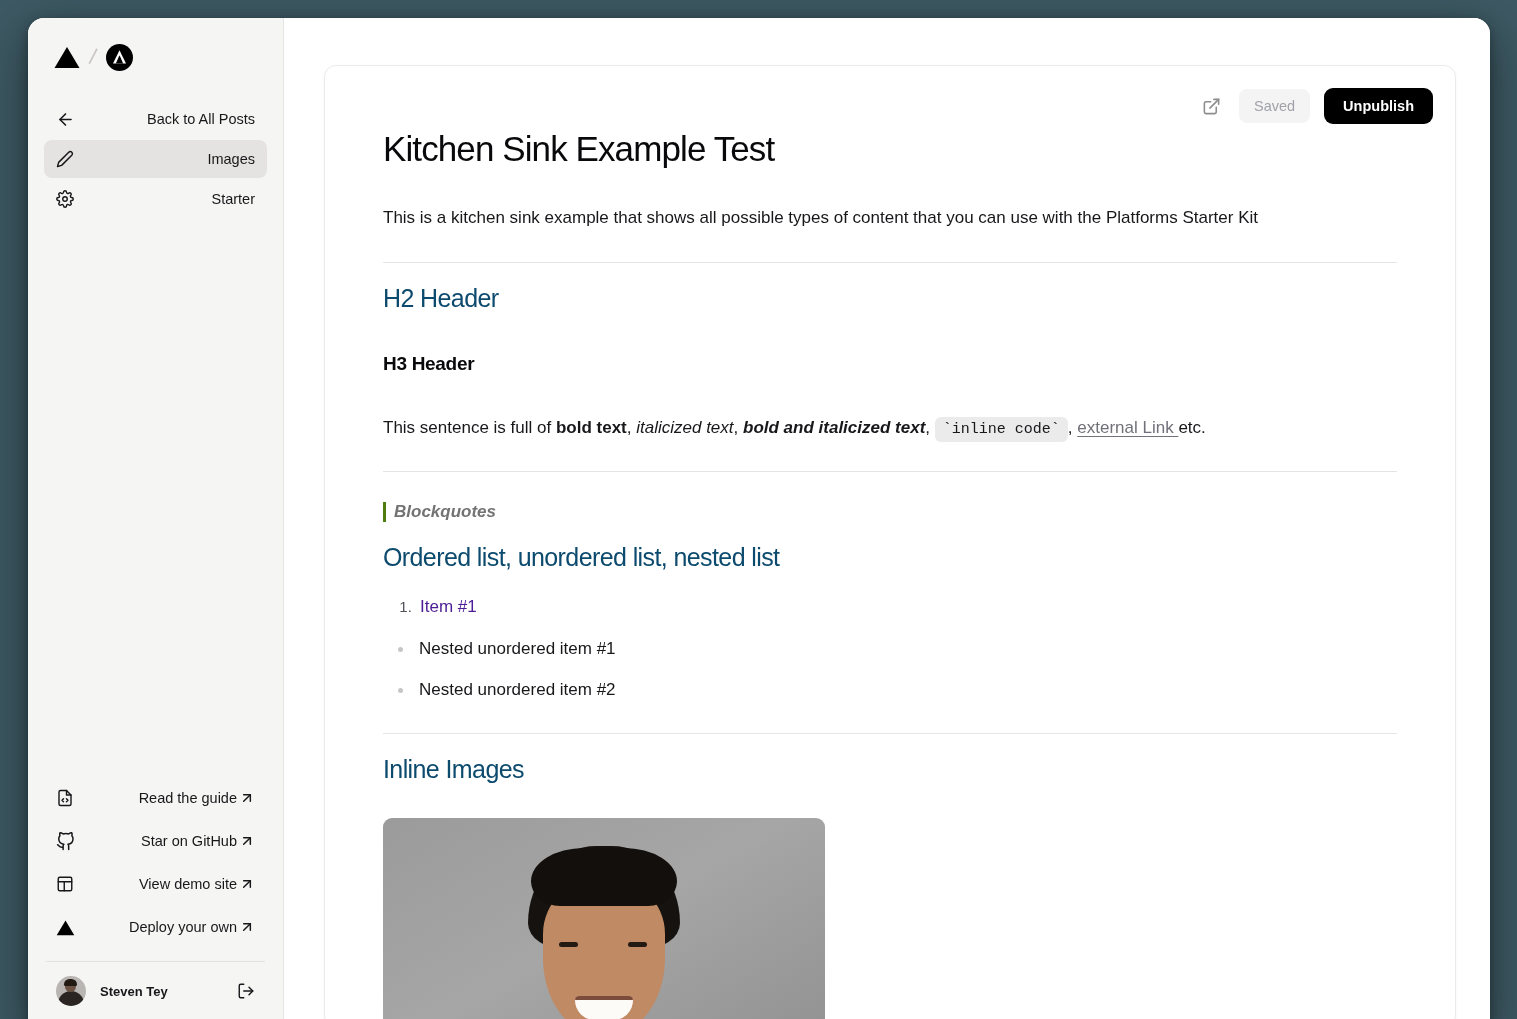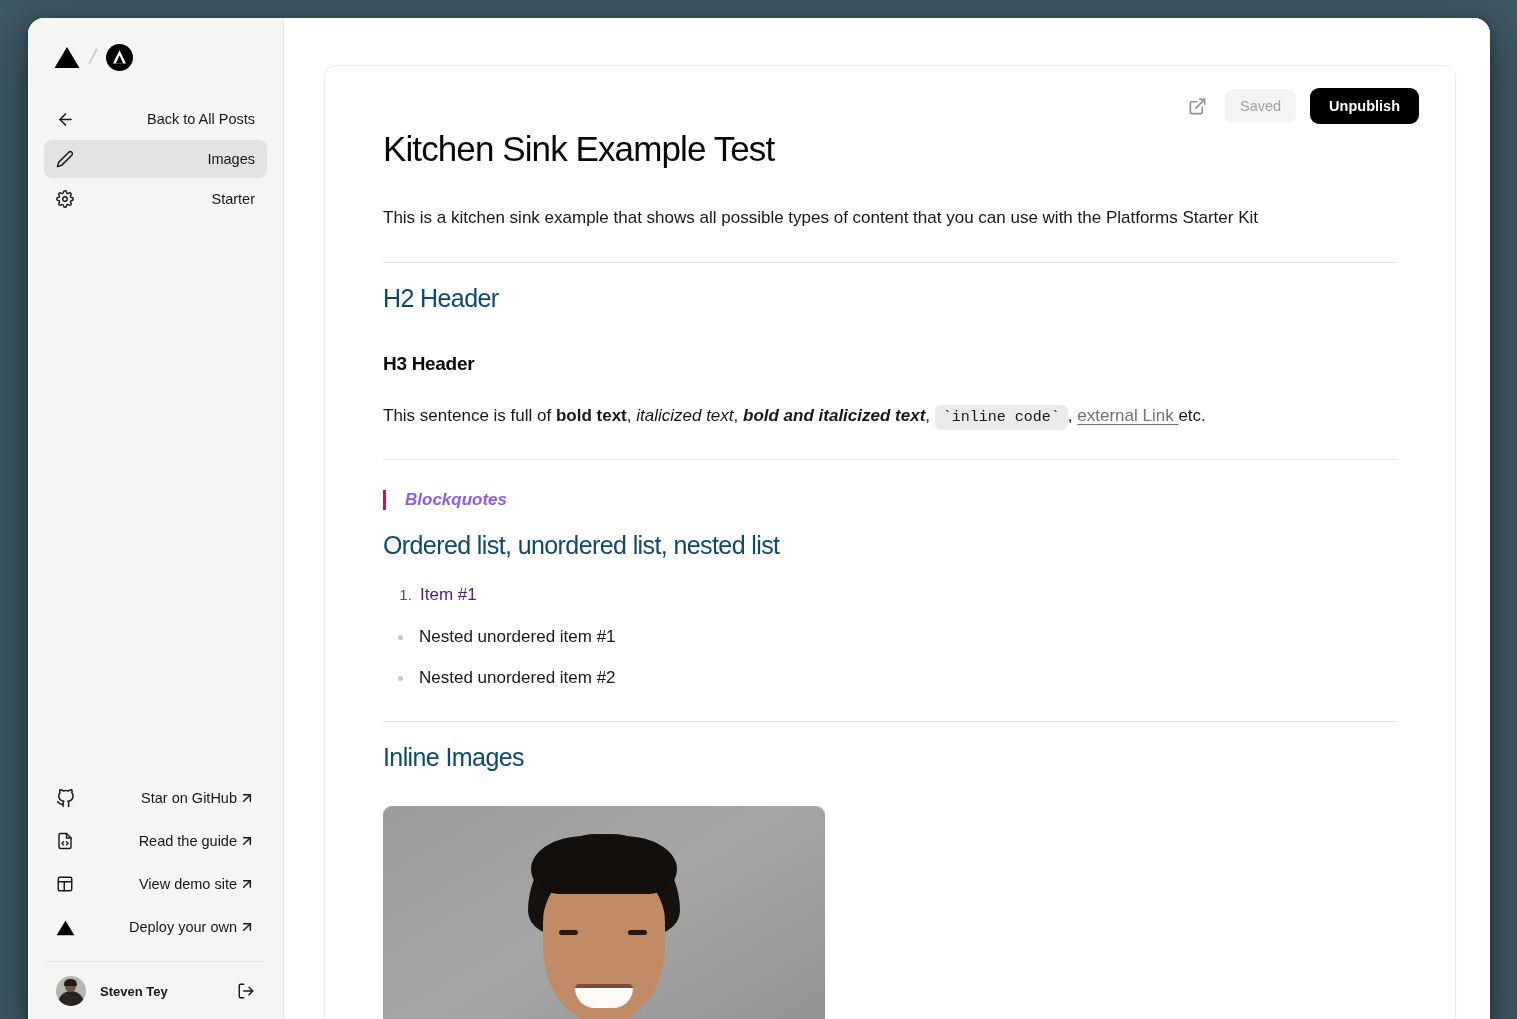--- a/index.html
+++ b/index.html
@@ -149,21 +149,21 @@
     background: #ffffff;
     border: 1px solid #eceaea;
     border-radius: 12px;
     box-shadow: 0 1px 3px rgba(0,0,0,0.04);
     padding: 0 58px;
     overflow: hidden;
   }
 
   .card-actions {
     position: absolute;
-    right: 36px;
+    right: 22px;
     top: 22px;
     display: flex;
     align-items: center;
     gap: 14px;
   }
   .icon-btn {
     width: 26px; height: 26px;
     display: flex; align-items: center; justify-content: center;
     color: #8d8d8d;
     cursor: pointer;
@@ -226,21 +226,21 @@
   }
   h3.h3 {
     font-size: 19px;
     font-weight: 700;
     letter-spacing: -0.3px;
     color: #09090b;
     margin-top: 40px;
   }
 
   .para {
-    margin-top: 28px;
+    margin-top: 40px;
     font-size: 17px;
     color: #18181b;
     line-height: 1.5;
   }
   .para b { font-weight: 700; }
   .para i { font-style: italic; }
   .para .bi { font-weight: 700; font-style: italic; }
   code.inline {
     font-family: "Liberation Mono", "DejaVu Sans Mono", monospace;
     background: #ebebeb;
@@ -250,26 +250,26 @@
     color: #18181b;
   }
   a.ext {
     color: #71717a;
     text-decoration: underline;
     text-underline-offset: 3px;
   }
 
   blockquote.bq {
     margin-top: 30px;
-    border-left: 3px solid #be185d;
-    padding-left: 19px;
+    border-left: 3px solid #4d7c0f;
+    padding-left: 8px;
     font-style: italic;
     font-weight: 600;
     font-size: 17px;
-    color: #8b5cf6;
+    color: #737373;
   }
 
   ol.olist {
     margin-top: 22px;
     padding-left: 33px;
     list-style: decimal;
   }
   ol.olist > li {
     font-size: 17px;
     color: #4c1d95;
@@ -411,43 +411,43 @@
         </div>
 
       </nav>
 
       <div class="spacer"></div>
 
       <div class="bottom-group">
 
         <div class="nav-item">
           <span>
-            <svg width="19" height="19" viewBox="0 0 24 24" fill="none" stroke="#18181b" stroke-width="1.9" stroke-linecap="round" stroke-linejoin="round">
-              <path d="M9 19c-5 1.5-5-2.5-7-3m14 6v-3.87a3.37 3.37 0 0 0-.94-2.61c3.14-.35 6.44-1.54 6.44-7A5.44 5.44 0 0 0 20 4.77 5.07 5.07 0 0 0 19.91 1S18.73.65 16 2.48a13.38 13.38 0 0 0-7 0C6.27.65 5.09 1 5.09 1A5.07 5.07 0 0 0 5 4.77a5.44 5.44 0 0 0-1.5 3.78c0 5.42 3.3 6.61 6.44 7A3.37 3.37 0 0 0 9 18.13V22"></path>
-            </svg>
-          </span>
-          <span class="label">Star on GitHub</span>
-          <span class="ext-arrow">
-            <svg width="16" height="16" viewBox="0 0 24 24" fill="none" stroke="#18181b" stroke-width="2.2" stroke-linecap="round" stroke-linejoin="round">
-              <line x1="7" y1="17" x2="17" y2="7"></line>
-                <polyline points="7 7 17 7 17 17"></polyline>
-            </svg>
-          </span>
-        </div>
-
-        <div class="nav-item">
-          <span>
             <svg width="18" height="18" viewBox="0 0 24 24" fill="none" stroke="#18181b" stroke-width="1.9" stroke-linecap="round" stroke-linejoin="round">
               <path d="M14 2H6a2 2 0 0 0-2 2v16a2 2 0 0 0 2 2h12a2 2 0 0 0 2-2V8z"></path>
               <polyline points="14 2 14 8 20 8"></polyline>
               <polyline points="10 13 8 15 10 17"></polyline>
                 <polyline points="14 13 16 15 14 17"></polyline>
             </svg>
           </span>
           <span class="label">Read the guide</span>
+          <span class="ext-arrow">
+            <svg width="16" height="16" viewBox="0 0 24 24" fill="none" stroke="#18181b" stroke-width="2.2" stroke-linecap="round" stroke-linejoin="round">
+              <line x1="7" y1="17" x2="17" y2="7"></line>
+                <polyline points="7 7 17 7 17 17"></polyline>
+            </svg>
+          </span>
+        </div>
+
+        <div class="nav-item">
+          <span>
+            <svg width="19" height="19" viewBox="0 0 24 24" fill="none" stroke="#18181b" stroke-width="1.9" stroke-linecap="round" stroke-linejoin="round">
+              <path d="M9 19c-5 1.5-5-2.5-7-3m14 6v-3.87a3.37 3.37 0 0 0-.94-2.61c3.14-.35 6.44-1.54 6.44-7A5.44 5.44 0 0 0 20 4.77 5.07 5.07 0 0 0 19.91 1S18.73.65 16 2.48a13.38 13.38 0 0 0-7 0C6.27.65 5.09 1 5.09 1A5.07 5.07 0 0 0 5 4.77a5.44 5.44 0 0 0-1.5 3.78c0 5.42 3.3 6.61 6.44 7A3.37 3.37 0 0 0 9 18.13V22"></path>
+            </svg>
+          </span>
+          <span class="label">Star on GitHub</span>
           <span class="ext-arrow">
             <svg width="16" height="16" viewBox="0 0 24 24" fill="none" stroke="#18181b" stroke-width="2.2" stroke-linecap="round" stroke-linejoin="round">
               <line x1="7" y1="17" x2="17" y2="7"></line>
                 <polyline points="7 7 17 7 17 17"></polyline>
             </svg>
           </span>
         </div>
 
         <div class="nav-item">
           <span>

